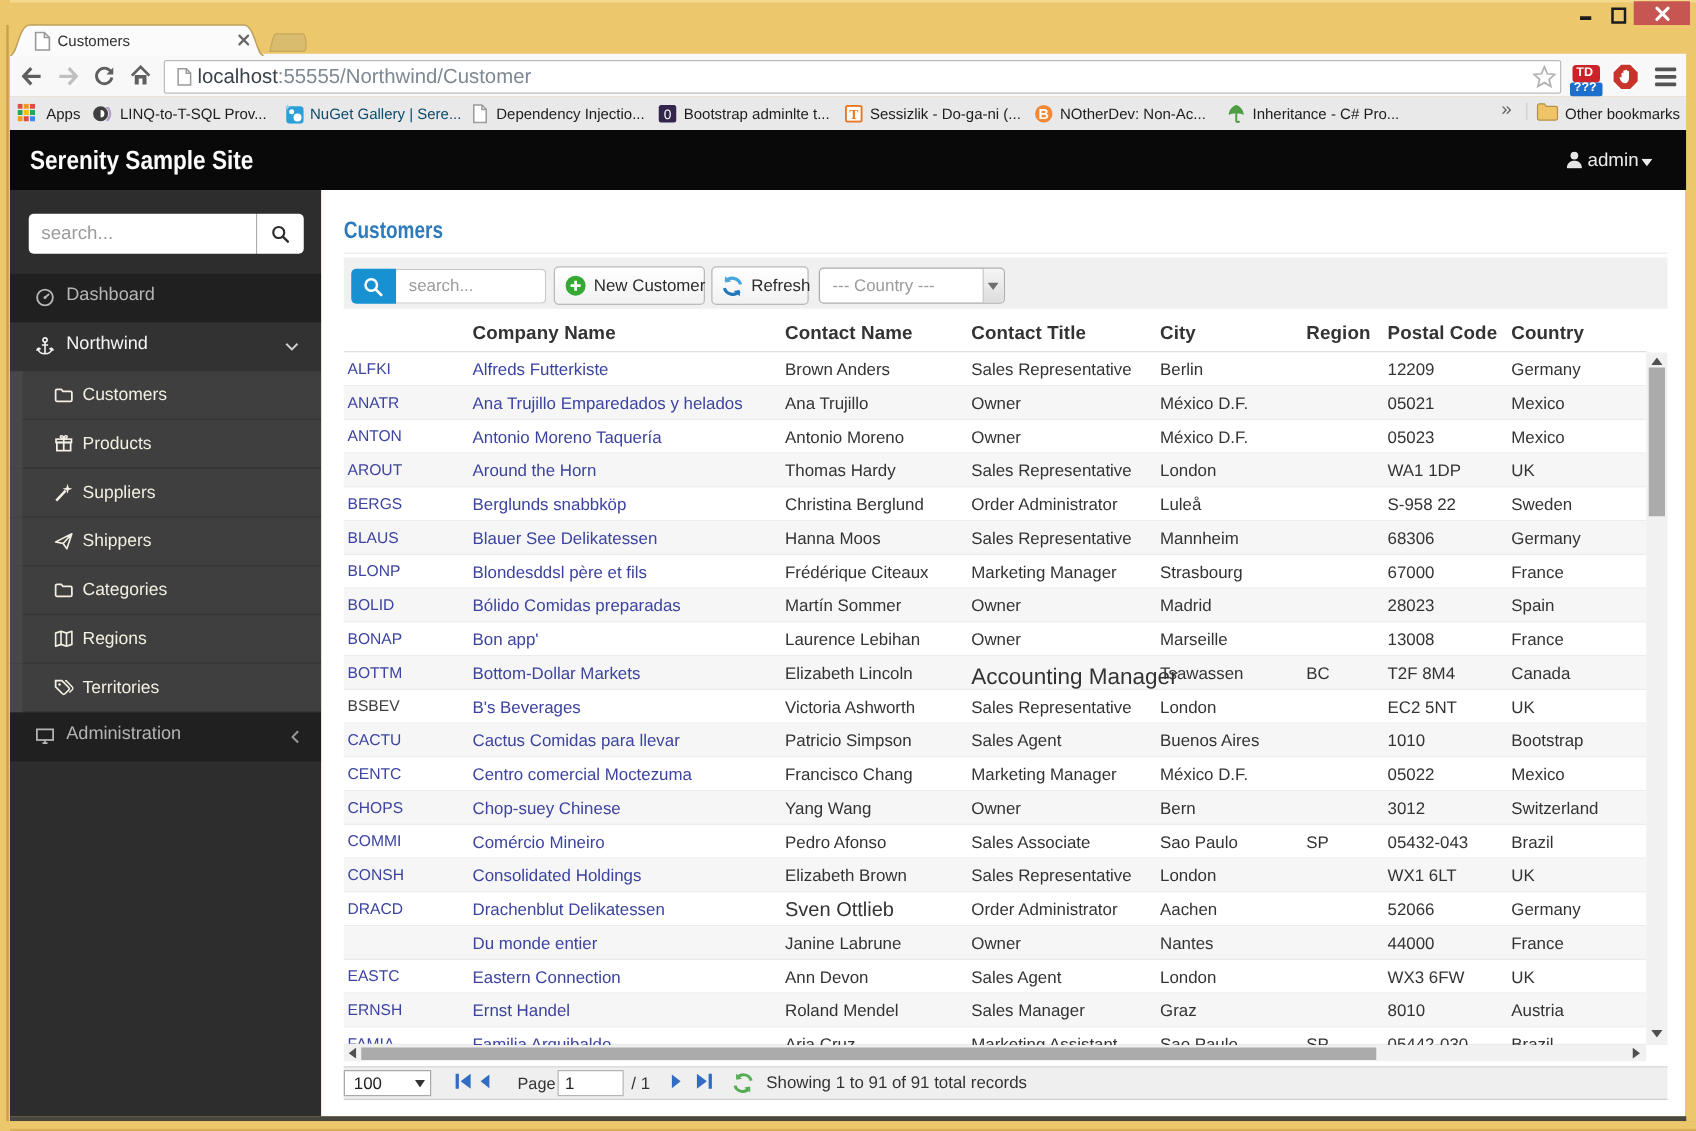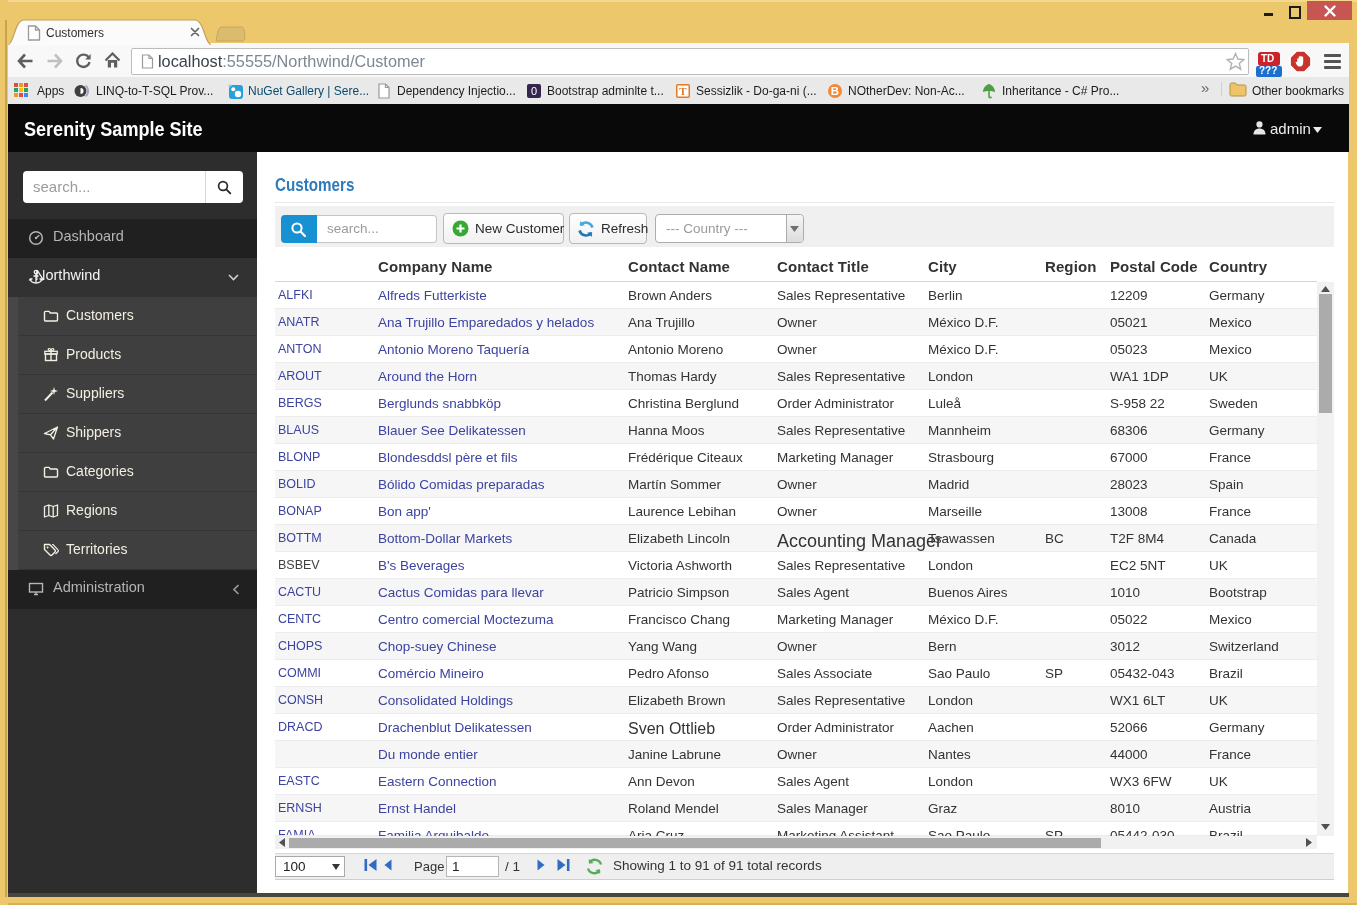--- a/index.html
+++ b/index.html
@@ -145,21 +145,21 @@
     <path d="M8 8 L11.3 5.2" stroke="#b5b5b5" stroke-width="1.5"></path>
     <circle cx="8" cy="8" r="1.2" fill="#b5b5b5"></circle>
   </svg>
 <div class="tx" style="left:53px;top:228px;font-size:14.5px;color:#b5b5b5;">Dashboard</div>
 <div class="abs" style="left:8px;top:258px;width:249px;height:39px;background:#323232;"></div>
 <svg class="abs" style="left:28px;top:269px;" width="16" height="16" viewBox="0 0 16 16">
     <circle cx="8" cy="3" r="1.7" fill="none" stroke="#f2f2f2" stroke-width="1.3"></circle>
     <path d="M8 4.7 L8 13.5 M5.5 7 L10.5 7" stroke="#f2f2f2" stroke-width="1.3"></path>
     <path d="M2.5 9.5 C2.5 12.5 5 14 8 14 C11 14 13.5 12.5 13.5 9.5 M2.5 9.5 L1.3 11.5 M2.5 9.5 L4.5 10.2 M13.5 9.5 L14.7 11.5 M13.5 9.5 L11.5 10.2" stroke="#f2f2f2" stroke-width="1.3" fill="none"></path>
   </svg>
-<div class="tx" style="left:35px;top:267px;font-size:14.5px;color:#f5f5f5;">Northwind</div>
+<div class="tx" style="left:53px;top:267px;font-size:14.5px;color:#f5f5f5;">Northwind</div>
 <svg class="abs" style="left:228px;top:258px;margin-top:16px;" width="11" height="7" viewBox="0 0 11 7">
     <path d="M1 1 L5.5 5.5 L10 1" stroke="#cfcfcf" stroke-width="1.6" fill="none"></path>
   </svg>
 <div class="abs" style="left:8px;top:297px;width:249px;height:39px;background:#3f3f3f;border-bottom:1px solid #353535;"></div>
 <div class="abs" style="left:8px;top:297px;width:10px;height:39px;background:#474747;"></div>
 <svg class="abs" style="left:43px;top:308px;" width="16" height="16" viewBox="0 0 16 16">
     <path d="M1.5 4.5 C1.5 3.9 2 3.4 2.6 3.4 L6 3.4 L7.3 5 L13.4 5 C14 5 14.5 5.5 14.5 6.1 L14.5 11.9 C14.5 12.5 14 13 13.4 13 L2.6 13 C2 13 1.5 12.5 1.5 11.9 Z" fill="none" stroke="#f3efe2" stroke-width="1.4"></path>
   </svg>
 <div class="tx" style="left:66px;top:307px;font-size:14px;color:#f3efe2;">Customers</div>
 <div class="abs" style="left:8px;top:336px;width:249px;height:39px;background:#3f3f3f;border-bottom:1px solid #353535;"></div>

